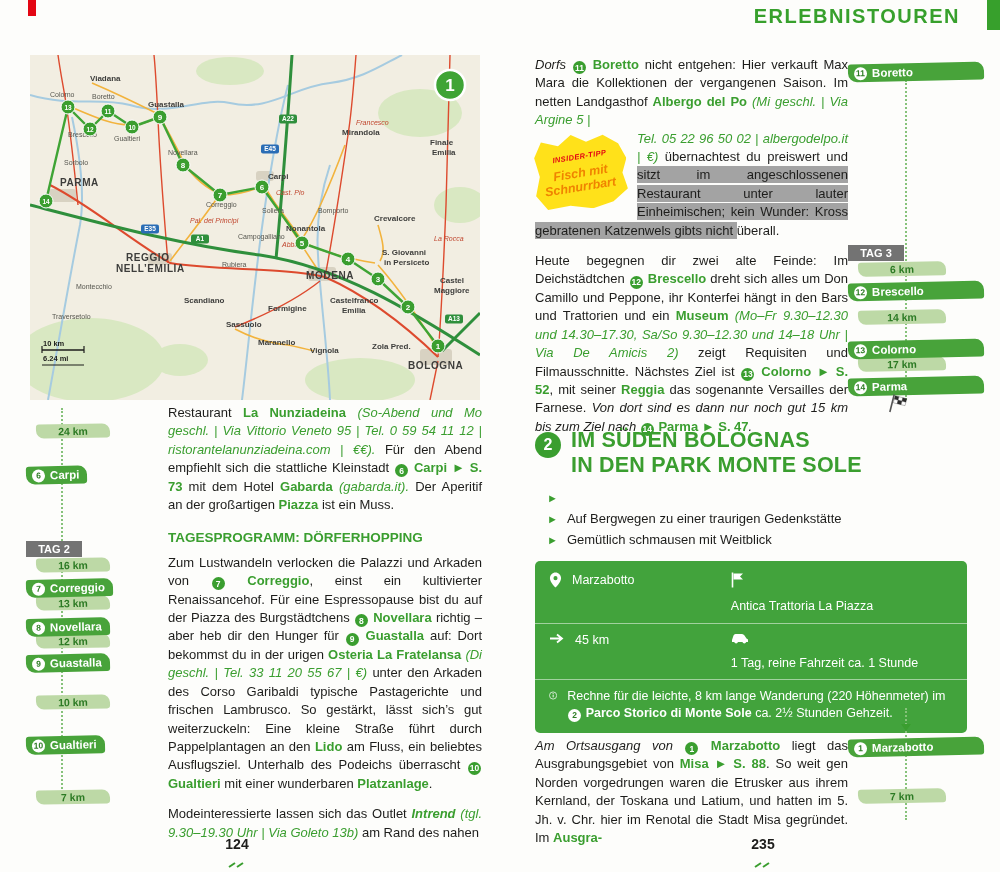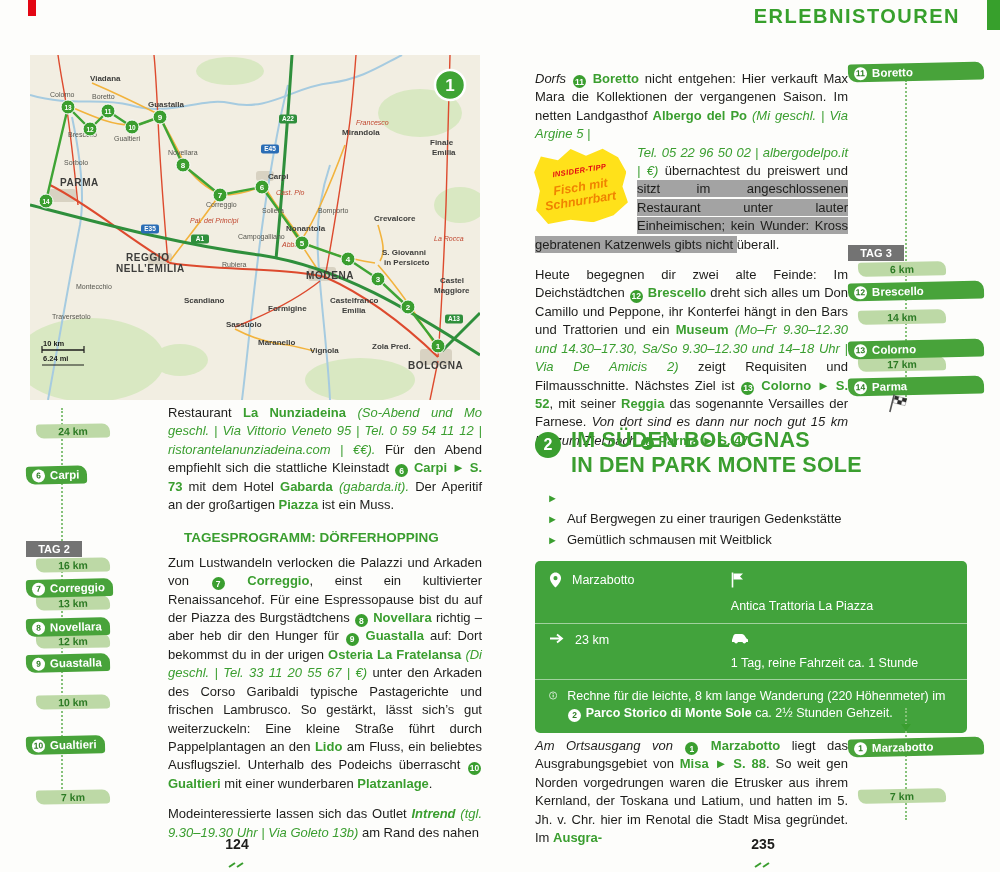--- a/index.html
+++ b/index.html
@@ -31,21 +31,21 @@
   .it{font-style:italic;}
   .bd{font-weight:700;}
   .gr{color:#3a9e2f;font-weight:700;}
   .gri{color:#3a9e2f;font-style:italic;}
   .grbi{color:#3a9e2f;font-weight:700;font-style:italic;}
   .hl{background:#a3a3a3;padding:1px 0;}
   .nb{display:inline-flex;width:13px;height:13px;border-radius:50%;background:#3a9e2f;
     color:#fff;font-size:8.5px;font-weight:700;align-items:center;justify-content:center;
     vertical-align:-1.5px;font-style:normal;margin:0 1px;}
   .nbw{background:#fff;color:#2e7d25;}
-  .prog-head{color:#3a9e2f;font-size:13.5px;font-weight:800;margin:15px 0 6px 16px;text-align:left;}
+  .prog-head{color:#3a9e2f;font-size:13.5px;font-weight:800;margin:15px 0 6px 0;text-align:left;}
   
   .insider-tip{float:left;width:94px;height:76px;margin:3px 10px 2px -2px;background:#ffe11a;
     clip-path:polygon(2% 30%,10% 10%,28% 16%,42% 2%,58% 12%,76% 4%,92% 16%,100% 36%,95% 55%,100% 76%,84% 92%,62% 100%,38% 95%,14% 99%,2% 80%,7% 55%);
     transform:rotate(-3deg);display:flex;flex-direction:column;align-items:center;justify-content:center;gap:1px;}
   .tip-label{color:#e30613;font-size:7.5px;font-weight:800;font-style:italic;letter-spacing:.4px;transform:rotate(-6deg);}
   .tip-text{color:#f08300;font-size:12.5px;font-weight:800;font-style:italic;transform:rotate(-6deg);
     line-height:13px;text-align:center;display:block;}
   
   #tour2{position:absolute;left:535px;top:428px;width:432px;}
   .t2-head{display:flex;gap:10px;align-items:flex-start;}
@@ -238,21 +238,21 @@
 </svg>
 </div>
 
 <div class="col" style="left:168px;top:404px;width:314px;">
   <p class="para"><span>Restaurant </span><span class="gr">La Nunziadeina </span><span class="gri">(So-Abend und Mo geschl. | Via Vittorio Veneto 95 | Tel. 0 59 54 11 12 | ristorantelanunziadeina.com | €€). </span><span>Für den Abend empfiehlt sich die stattliche Kleinstadt </span><span class="nb">6</span><span class="gr"> Carpi ► S. 73 </span><span>mit dem Hotel </span><span class="gr">Gabarda </span><span class="gri">(gabarda.it). </span><span>Der Aperitif an der großartigen </span><span class="gr">Piazza </span><span>ist ein Muss.</span></p>
   <h3 class="prog-head">TAGESPROGRAMM: DÖRFERHOPPING</h3>
   <p class="para"><span>Zum Lustwandeln verlocken die Palazzi und Arkaden von </span><span class="nb">7</span><span class="gr"> Correggio</span><span>, einst ein kultivierter Renaissancehof. Für eine Espressopause bist du auf der Piazza des Burgstädtchens </span><span class="nb">8</span><span class="gr"> Novellara </span><span>richtig – aber heb dir den Hunger für </span><span class="nb">9</span><span class="gr"> Guastalla </span><span>auf: Dort bekommst du in der urigen </span><span class="gr">Osteria La Fratelansa </span><span class="gri">(Di geschl. | Tel. 33 11 20 55 67 | €) </span><span>unter den Arkaden des Corso Garibaldi typische Pastagerichte und frischen Lambrusco. So gestärkt, lässt sich’s gut weiterzuckeln: Eine kleine Straße führt durch Pappelplantagen an den </span><span class="gr">Lido </span><span>am Fluss, ein beliebtes Ausflugsziel. Unterhalb des Podeichs überrascht </span><span class="nb">10</span><span class="gr"> Gualtieri </span><span>mit einer wunderbaren </span><span class="gr">Platzanlage</span><span>.</span></p>
   <p class="para"><span>Modeinteressierte lassen sich das Outlet </span><span class="grbi">Intrend </span><span class="gri">(tgl. 9.30–19.30 Uhr | Via Goleto 13b) </span><span>am Rand des nahen</span></p>
 </div>
 
-<div class="col" style="left:535px;top:70px;width:313px;">
+<div class="col" style="left:535px;top:56px;width:313px;">
   <div class="para" style="margin:0;"><span class="it">Dorfs </span><span class="nb">11</span><span class="gr"> Boretto </span><span>nicht entgehen: Hier verkauft Max Mara die Kollektionen der vergangenen Saison. Im netten Landgasthof </span><span class="gr">Albergo del Po </span><span class="gri">(Mi geschl. | Via Argine 5 | </span></div>
   <div class="para">
     <span class="insider-tip">
       <span class="tip-label">INSIDER-TIPP</span>
       <span class="tip-text">Fisch mit</span>
       <span class="tip-text">Schnurrbart</span>
     </span>
     <span><span class="gri">Tel. 05 22 96 50 02 | albergodelpo.it | €) </span><span>übernachtest du preiswert und </span><span class="hl">sitzt im angeschlossenen Restaurant unter lauter Einheimischen; kein Wunder: Kross gebratenen Katzenwels gibts nicht </span><span>überall.</span></span>
   </div>
   <p class="para"><span>Heute begegnen dir zwei alte Feinde: Im Deichstädtchen </span><span class="nb">12</span><span class="gr"> Brescello </span><span>dreht sich alles um Don Camillo und Peppone, ihr Konterfei hängt in den Bars und Trattorien und ein </span><span class="gr">Museum </span><span class="gri">(Mo–Fr 9.30–12.30 und 14.30–17.30, Sa/So 9.30–12.30 und 14–18 Uhr | Via De Amicis 2) </span><span>zeigt Requisiten und Filmausschnitte. Nächstes Ziel ist </span><span class="nb">13</span><span class="gr"> Colorno ► S. 52</span><span>, mit seiner </span><span class="gr">Reggia </span><span>das sogenannte Versailles der Farnese. </span><span class="it">Von dort sind es dann nur noch gut 15 km bis zum Ziel nach </span><span class="nb">14</span><span class="gr"> Parma ► S. 47</span><span class="it">.</span></p>
@@ -293,21 +293,21 @@
           <path d="M2.5,1.5 H12 L9,4.5 L12,7.5 H2.5 Z" fill="#fff"></path>
         </svg>
         <span>Antica Trattoria La Piazza</span>
       </div>
     </div>
     <div class="ib-row">
       <div class="ib-cell w45">
         <svg width="16" height="13" viewBox="0 0 16 12">
           <path d="M1,6 H12 M8,2 L13,6 L8,10" stroke="#fff" stroke-width="1.8" fill="none"></path>
         </svg>
-        <span>23 km</span>
+        <span>45 km</span>
       </div>
       <div class="ib-cell w55">
         <svg width="18" height="13" viewBox="0 0 18 13">
           <path d="M1,8 L2.5,3.5 Q3,2 4.5,2 H11 Q12.5,2 13.5,3.5 L15.5,6.5 L17,7.5 V10 H15.2 A2,2 0 0,1 11.4,10 H7 A2,2 0 0,1 3.2,10 H1 Z" fill="#fff"></path>
         </svg>
         <span>1 Tag, reine Fahrzeit ca. 1 Stunde</span>
       </div>
     </div>
     <div class="ib-row">
       <div class="ib-cell">

